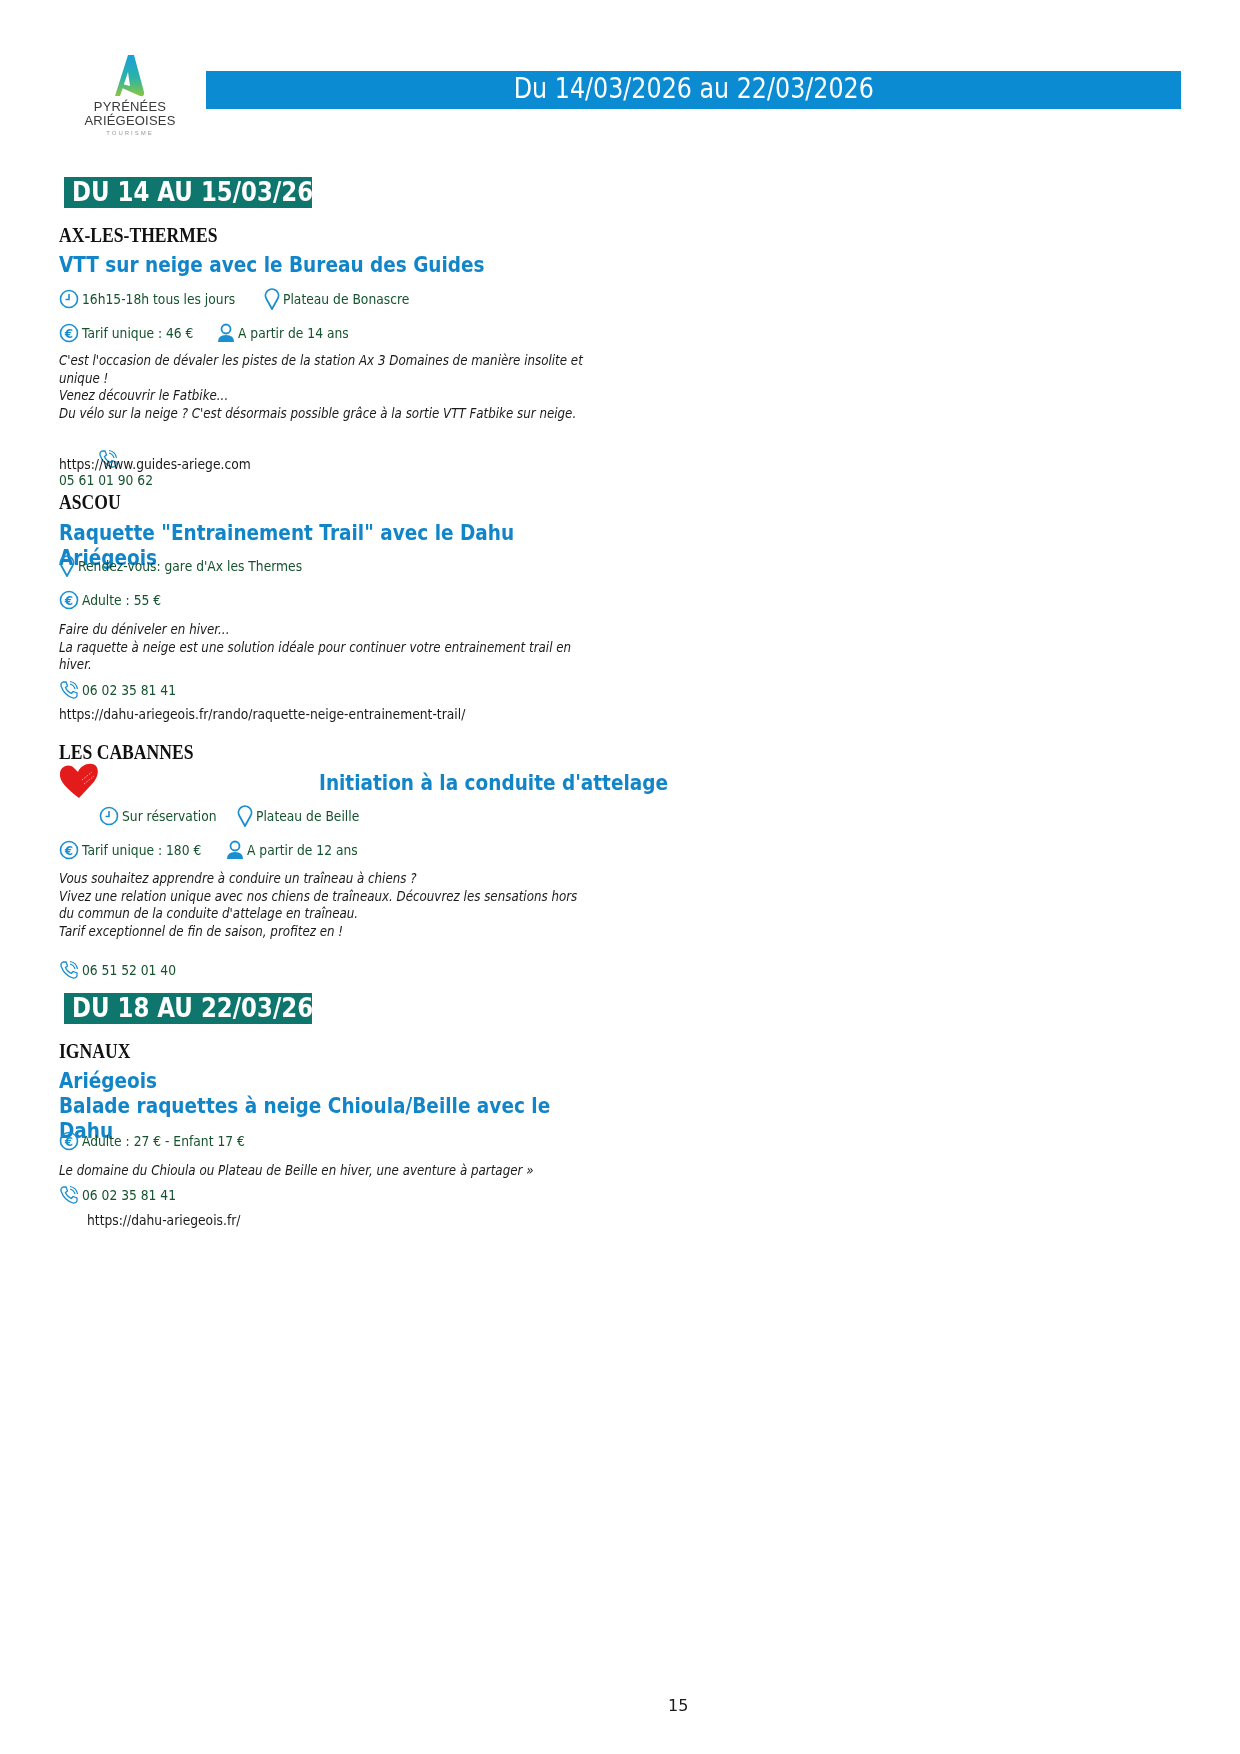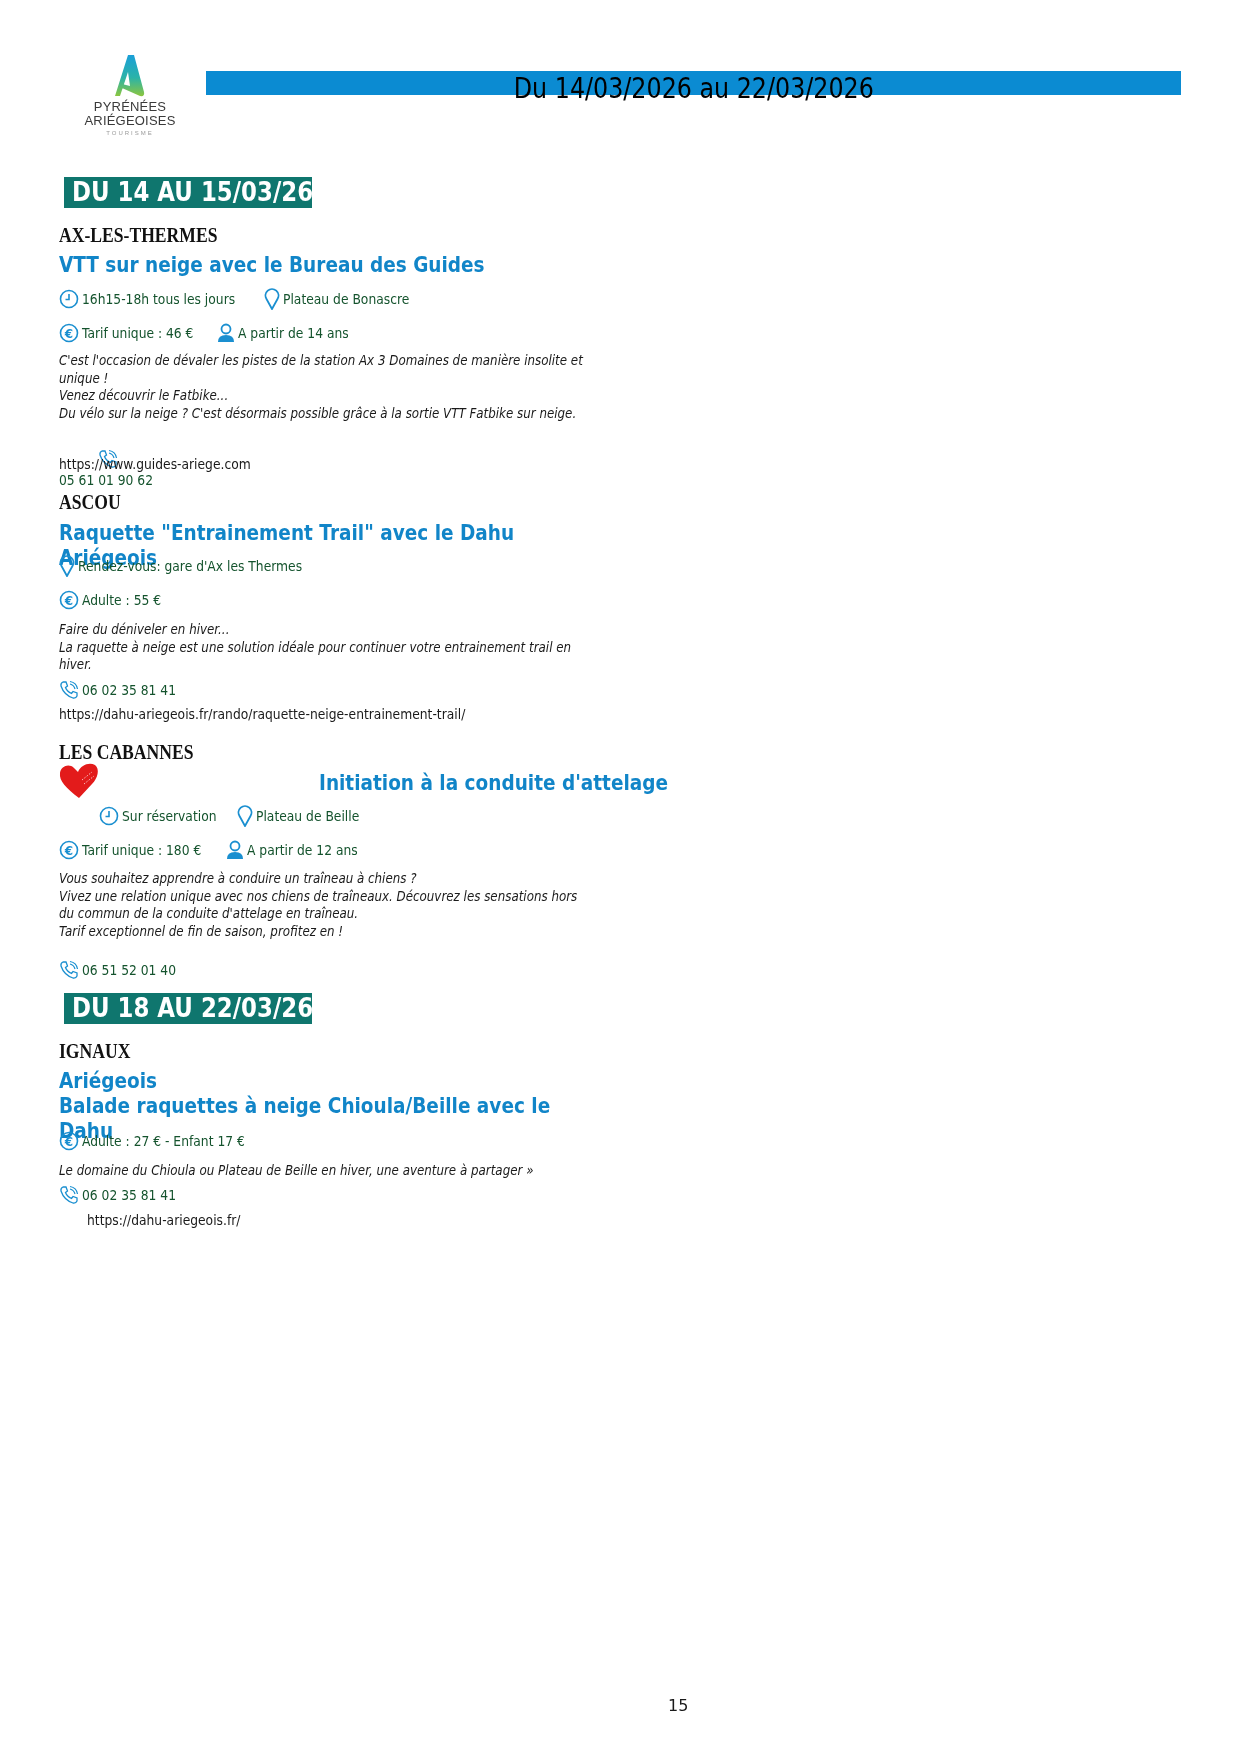--- a/index.html
+++ b/index.html
@@ -2,22 +2,22 @@
 <html><head>
 <meta charset="utf-8">
 <style>
   html, body { margin: 0; padding: 0; background: #ffffff; }
   body { width: 1240px; height: 1754px; position: relative; overflow: hidden;
          font-family: "DejaVu Sans Condensed", "Liberation Sans Narrow", "Liberation Sans", sans-serif; color: #1a1a1a; }
   .logo { position: absolute; left: 72px; top: 52px; width: 116px; text-align: center; }
   .logo svg { display: block; margin: 0 auto; }
   .logo .l1, .logo .l2 { font-family: "Liberation Sans", sans-serif; font-size: 13px; line-height: 14px; color: #3a3a3a; letter-spacing: 0.2px; }
   .logo .l3 { font-family: "Liberation Sans", sans-serif; font-size: 6px; color: #9a9a9a; letter-spacing: 2px; margin-top: 2px; }
-  .banner { position: absolute; left: 206px; top: 71px; width: 975px; height: 24px; background: #0b8bd2;
-            color: #000000; text-align: center; font-family: "DejaVu Sans", sans-serif; font-size: 28px; line-height: 36px; transform-origin: center; }
+  .banner { position: absolute; left: 206px; top: 71px; width: 975px; height: 38px; background: #0b8bd2;
+            color: #ffffff; text-align: center; font-family: "DejaVu Sans", sans-serif; font-size: 28px; line-height: 36px; transform-origin: center; }
   .banner span { display: inline-block; transform: scaleX(0.85); }
   .badge { position: absolute; left: 64px; height: 31px; width: 248px; background: #0f766e; color: #ffffff;
            font-family: "DejaVu Sans", sans-serif; font-weight: bold; font-size: 26px; line-height: 31px; padding-left: 8px; box-sizing: border-box; }
   .badge span { display: inline-block; transform: scaleX(0.88); transform-origin: left center; white-space: nowrap; }
   .abs { position: absolute; }
   .city { font-family: Liberation Serif, serif; font-weight: bold; font-size: 20px; color: #111; white-space: nowrap; }
   .city span, .title span { display:inline-block; transform: scaleX(0.88); transform-origin: left center; }
   .title { font-family: "DejaVu Sans", sans-serif; font-weight: bold; font-size: 21px; color: #1185c8; line-height: 25px; width: 600px; }
   .info { font-family: "DejaVu Sans", sans-serif; font-size: 14px; color: #14532d; white-space: nowrap; display: flex; align-items: center; gap: 3px; }
   .info .t { display: inline-block; transform: scaleX(0.88); transform-origin: left center; margin-right: -8px; }

